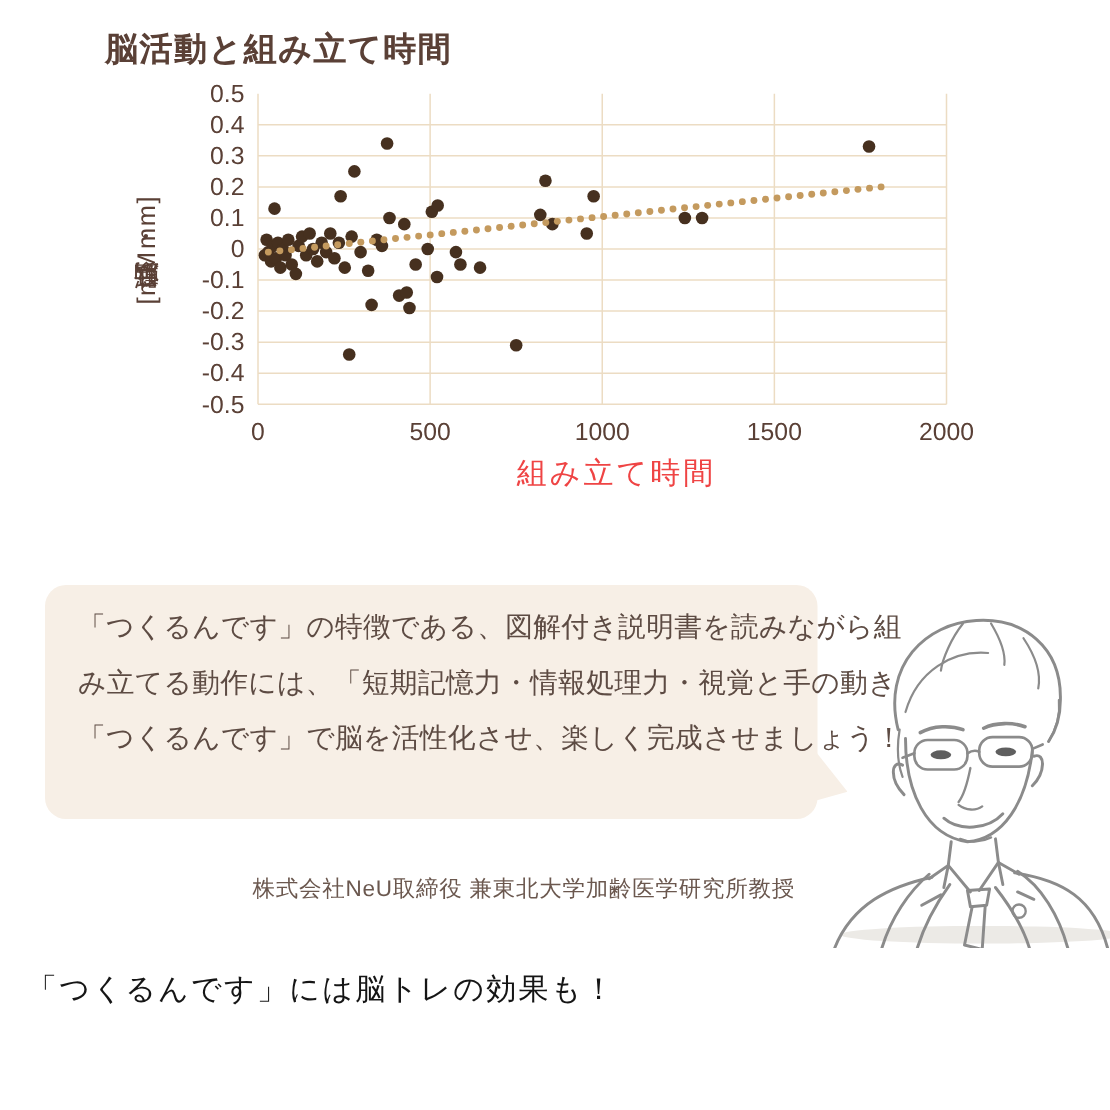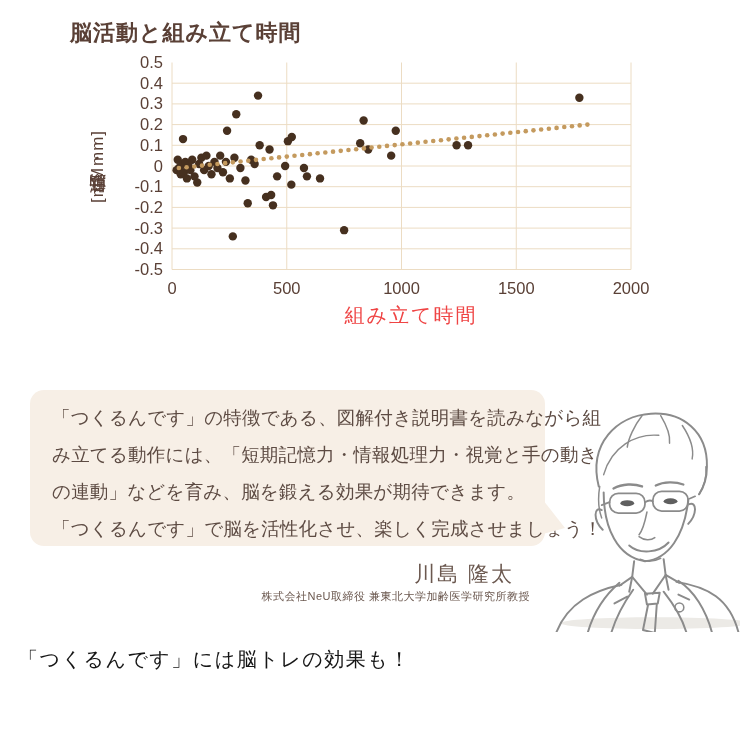--- a/index.html
+++ b/index.html
@@ -37,21 +37,21 @@
   .speech-tail{
     left:543px;top:500px;width:22px;height:34px;
     background:#f7efe6;
     clip-path:polygon(0 0,0 100%,100% 82%);
   }
   
   .portrait{left:543px;top:396px;width:200px;height:236px;}
   
   .signature{left:100px;top:560px;width:430px;text-align:right;color:#6b584f;}
   .signature-name{font-size:21px;letter-spacing:2px;padding-right:16px;}
-  .signature-affiliation{font-size:11px;margin-top:1px;letter-spacing:0.5px;}
+  .signature-affiliation{font-size:15px;margin-top:23px;letter-spacing:0.5px;}
   
   .caption{
     left:18px;top:646px;width:704px;
     font-family:"DejaVu Serif","Liberation Serif",serif;
     font-size:20px;color:#151515;letter-spacing:1.5px;white-space:nowrap;
   }
 </style>
 </head>
 <body>
 
@@ -210,21 +210,20 @@
       <circle cx="587.395" cy="124.6" r="2.3" fill="#c49a5e"></circle>
     </g>
   </svg>
 
 <div class="abs y-axis-label">脳活動[mM・mm]</div>
 <div class="abs x-axis-label">組み立て時間</div>
 
 <div class="abs speech-box">
   <div class="speech-line">「つくるんです」の特徴である、図解付き説明書を読みながら組</div>
   <div class="speech-line">み立てる動作には、「短期記憶力・情報処理力・視覚と手の動き</div>
-  <div class="speech-line">の連動」などを育み、脳を鍛える効果が期待できます。</div>
   <div class="speech-line">「つくるんです」で脳を活性化させ、楽しく完成させましょう！</div>
 </div>
 <div class="abs speech-tail"></div>
 
 <svg class="abs portrait" viewBox="0 0 200 240" fill="none" stroke="#8b8b8b" stroke-width="2" stroke-linecap="round" stroke-linejoin="round">
   <ellipse cx="112" cy="231" rx="96" ry="6" fill="#eceae6" stroke="none"></ellipse>
 
   <path d="M78,192 C50,198 24,210 12,240"></path>
   <path d="M134,189 C166,194 188,206 197,240"></path>
   <path d="M76,190 C62,202 50,220 44,240"></path>
@@ -272,17 +271,16 @@
   <ellipse cx="128" cy="107" rx="7" ry="3" fill="#5f5f5f" stroke="none"></ellipse>
 
   <path d="M104,118 C102,128 100,136 96,141" stroke-width="1.6"></path>
   <path d="M96,143 C101,147 108,147 112,144" stroke-width="1.6"></path>
 
   <path d="M86,152 C96,161 116,160 126,149"></path>
   <path d="M97,166 C104,169 112,168 118,165" stroke-width="1.6"></path>
 </svg>
 
 <div class="abs signature">
-  <div class="signature-name">川島 隆太</div>
   <div class="signature-affiliation">株式会社NeU取締役 兼東北大学加齢医学研究所教授</div>
 </div>
 
 <div class="abs caption">「つくるんです」には脳トレの効果も！</div>
 
 </body></html>

